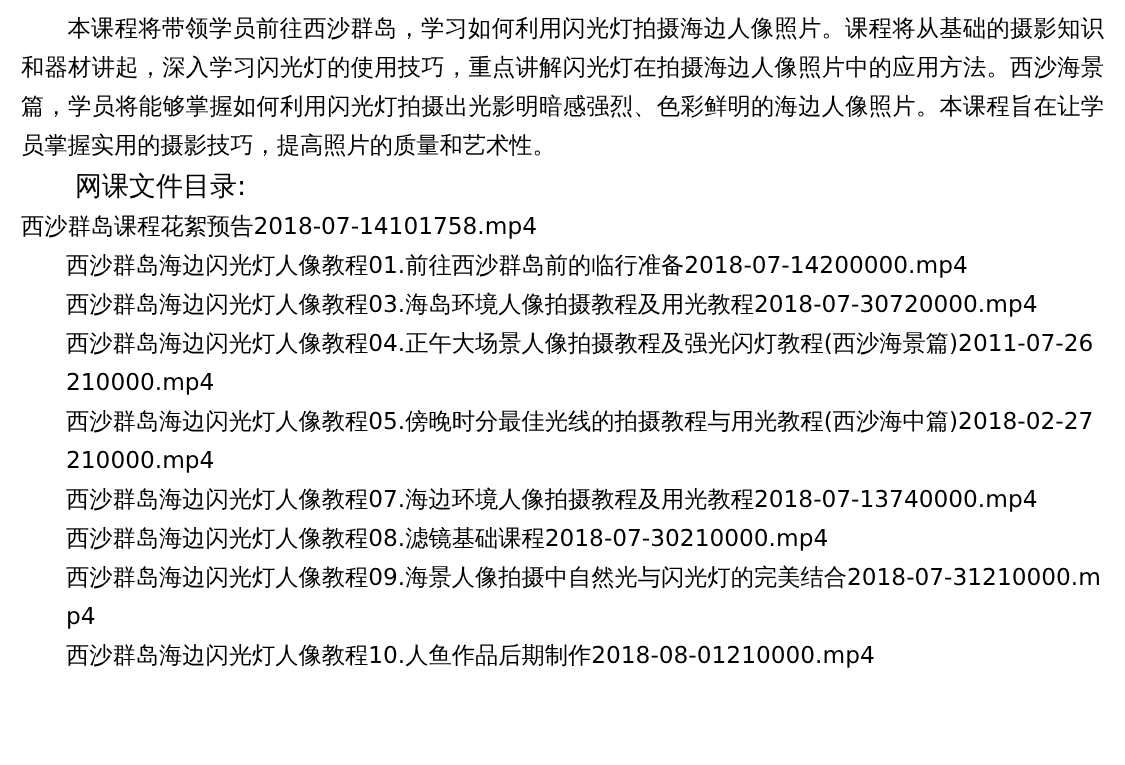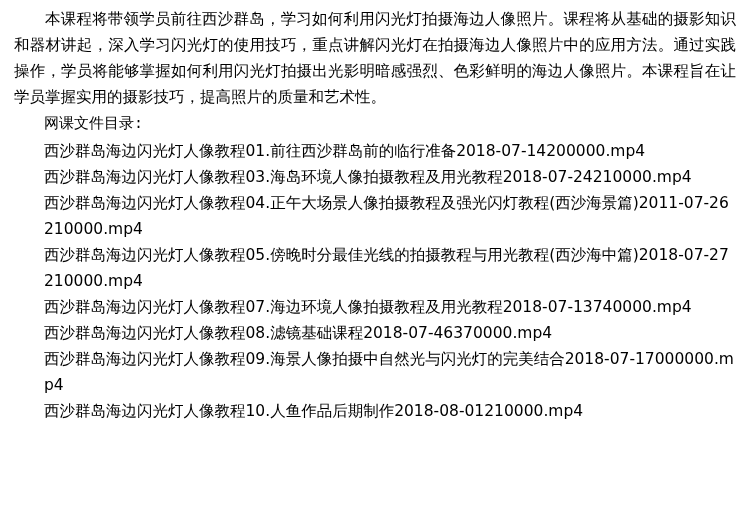--- a/index.html
+++ b/index.html
@@ -21,25 +21,24 @@
     padding: 6px 14px 0 14px;
   }
   .intro {
     font-size: 15.5px;
     line-height: 26px;
     text-align: justify;
     text-indent: 2em;
     margin: 0 0 2px 0;
   }
   .section-label {
-    font-size: 15px;
+    font-size: 18px;
     line-height: 26px;
     text-indent: 2em;
     margin: 0;
-    font-family: Liberation Mono, monospace;
   }
   .file-list {
     list-style: none;
     margin: 0;
     padding: 0;
   }
   .file-item {
     font-size: 15.5px;
     line-height: 26px;
     margin: 0;
@@ -53,28 +52,29 @@
   .file-item.lvl1 {
     padding-left: 30px;
     text-indent: 0;
   }
 </style>
 </head>
 <body>
 
 <div class="page">
 
-  <p class="intro">本课程将带领学员前往西沙群岛，学习如何利用闪光灯拍摄海边人像照片。课程将从基础的摄影知识和器材讲起，深入学习闪光灯的使用技巧，重点讲解闪光灯在拍摄海边人像照片中的应用方法。通过实践操作，学员将能够掌握如何利用闪光灯拍摄出光影明暗感强烈、色彩鲜明的海边人像照片。本课程旨在让学员掌握实用的摄影技巧，提高照片的质量和艺术性。</p>
+  <p class="intro">本课程将带领学员前往西沙群岛，学习如何利用闪光灯拍摄海边人像照片。课程将从基础的摄影知识和器材讲起，深入学习闪光灯的使用技巧，重点讲解闪光灯在拍摄海边人像照片中的应用方法。西沙海景篇，学员将能够掌握如何利用闪光灯拍摄出光影明暗感强烈、色彩鲜明的海边人像照片。本课程旨在让学员掌握实用的摄影技巧，提高照片的质量和艺术性。</p>
 
   <p class="section-label">网课文件目录:</p>
 
   <ul class="file-list" id="file-list">
+      <li class="file-item lvl0">西沙群岛课程花絮预告2018-07-14101758.mp4</li>
       <li class="file-item lvl1">西沙群岛海边闪光灯人像教程01.前往西沙群岛前的临行准备2018-07-14200000.mp4</li>
-      <li class="file-item lvl1">西沙群岛海边闪光灯人像教程03.海岛环境人像拍摄教程及用光教程2018-07-24210000.mp4</li>
+      <li class="file-item lvl1">西沙群岛海边闪光灯人像教程03.海岛环境人像拍摄教程及用光教程2018-07-30720000.mp4</li>
       <li class="file-item lvl1">西沙群岛海边闪光灯人像教程04.正午大场景人像拍摄教程及强光闪灯教程(西沙海景篇)2011-07-26210000.mp4</li>
-      <li class="file-item lvl1">西沙群岛海边闪光灯人像教程05.傍晚时分最佳光线的拍摄教程与用光教程(西沙海中篇)2018-07-27210000.mp4</li>
+      <li class="file-item lvl1">西沙群岛海边闪光灯人像教程05.傍晚时分最佳光线的拍摄教程与用光教程(西沙海中篇)2018-02-27210000.mp4</li>
       <li class="file-item lvl1">西沙群岛海边闪光灯人像教程07.海边环境人像拍摄教程及用光教程2018-07-13740000.mp4</li>
-      <li class="file-item lvl1">西沙群岛海边闪光灯人像教程08.滤镜基础课程2018-07-46370000.mp4</li>
-      <li class="file-item lvl1">西沙群岛海边闪光灯人像教程09.海景人像拍摄中自然光与闪光灯的完美结合2018-07-17000000.mp4</li>
+      <li class="file-item lvl1">西沙群岛海边闪光灯人像教程08.滤镜基础课程2018-07-30210000.mp4</li>
+      <li class="file-item lvl1">西沙群岛海边闪光灯人像教程09.海景人像拍摄中自然光与闪光灯的完美结合2018-07-31210000.mp4</li>
       <li class="file-item lvl1">西沙群岛海边闪光灯人像教程10.人鱼作品后期制作2018-08-01210000.mp4</li>
     </ul>
 
 </div>
 
 </body></html>

